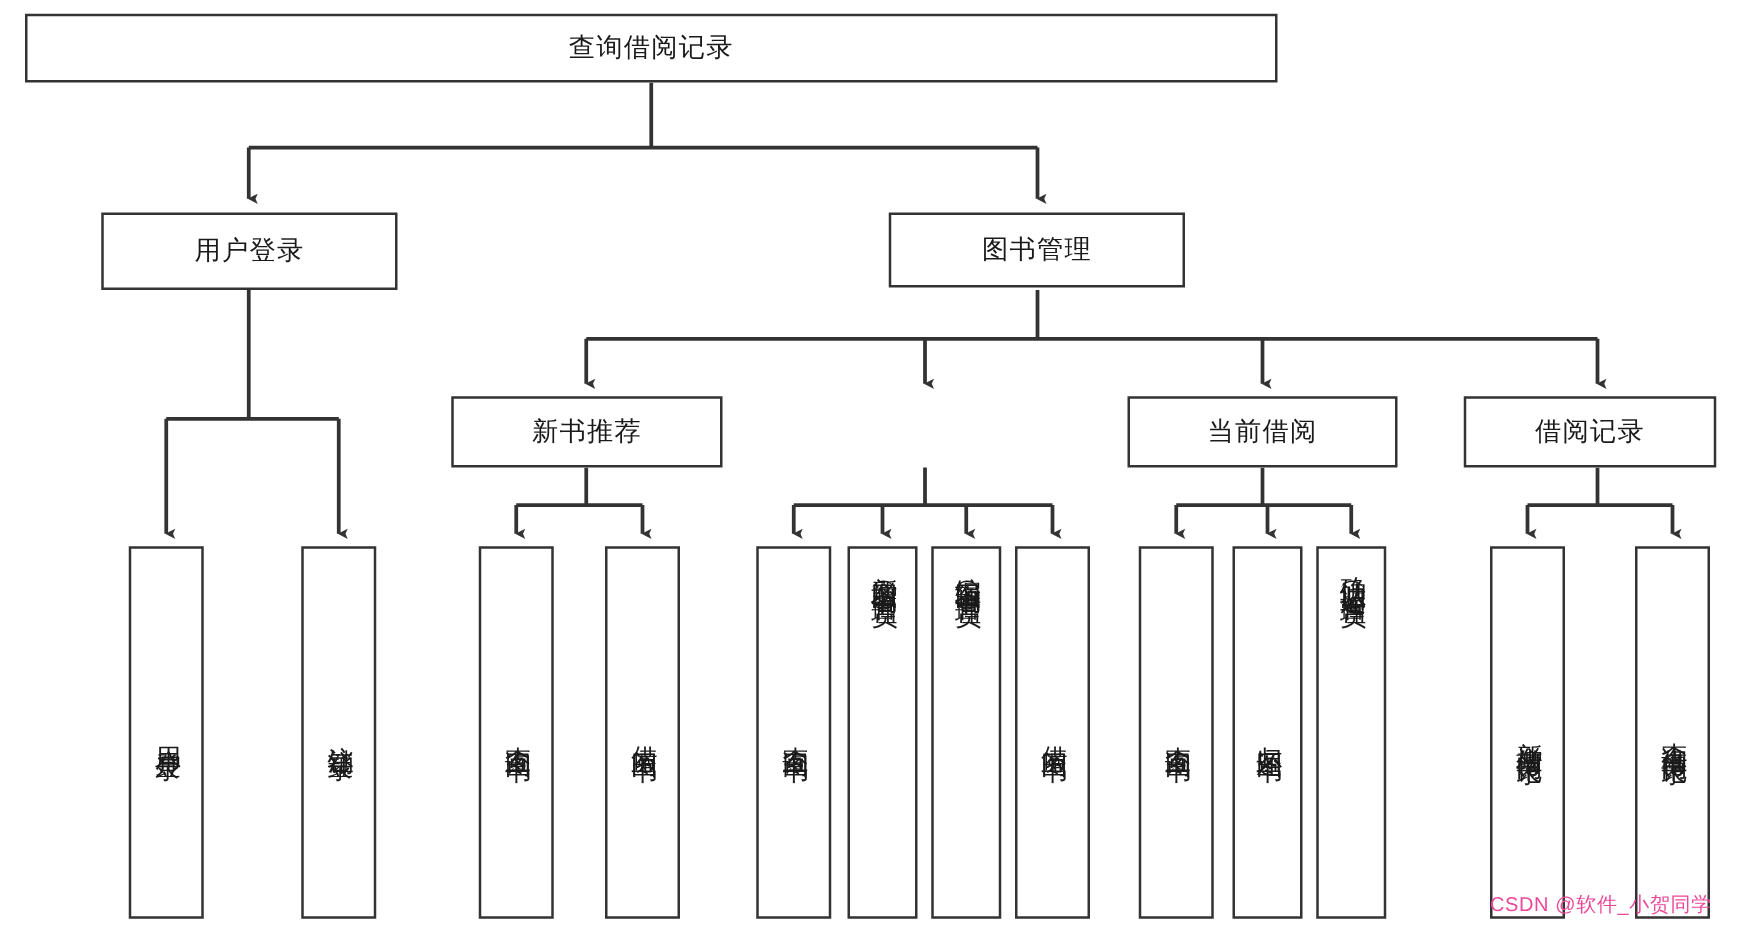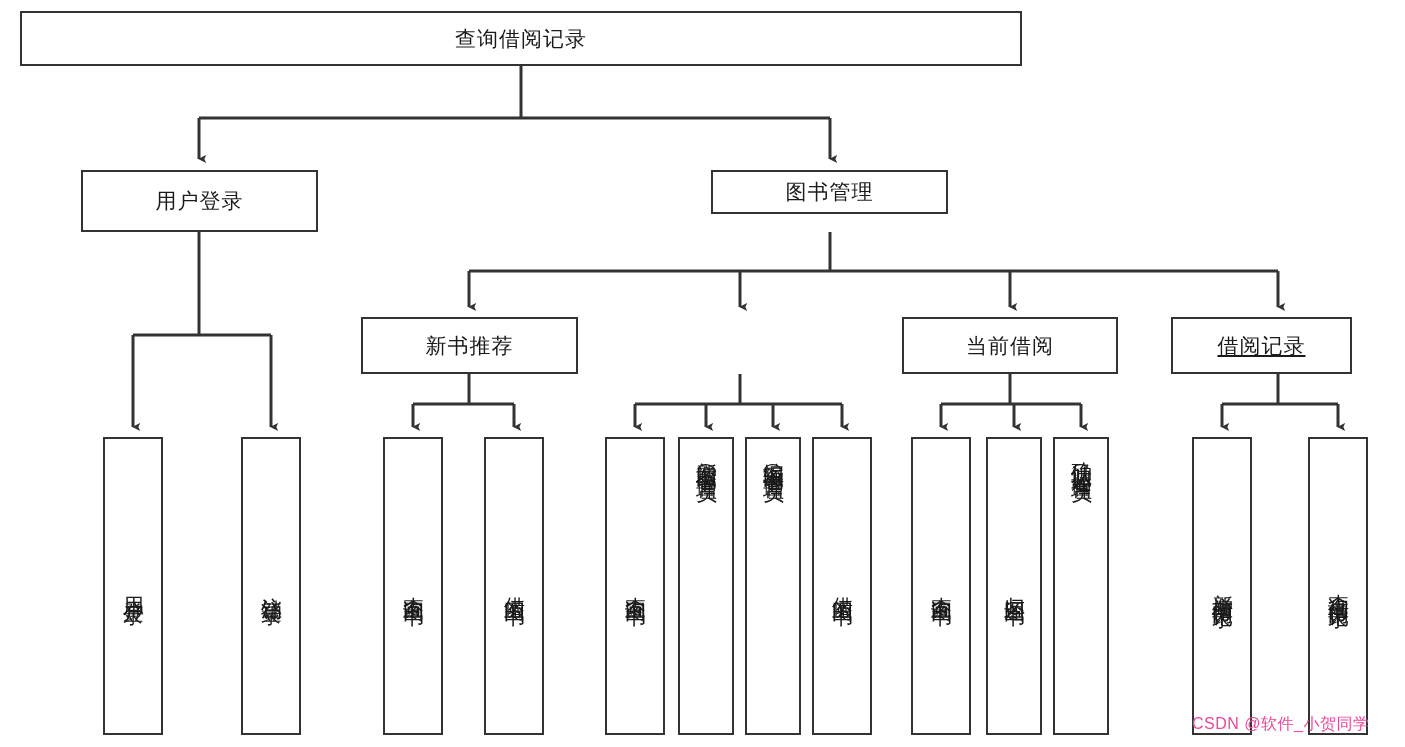--- a/index.html
+++ b/index.html
@@ -135,31 +135,31 @@
     </g>
   </svg>
 
   <div class="node-box level-1" id="node-root" style="left: 20px; top: 11px; width: 1002px; height: 55px;">
     <span class="node-label-h">查询借阅记录</span>
   </div>
 
   <div class="node-box" id="node-l2-0" style="left: 81px; top: 170px; width: 237px; height: 62px;">
     <span class="node-label-h">用户登录</span>
   </div>
-  <div class="node-box" id="node-l2-1" style="left: 711px; top: 170px; width: 237px; height: 44px;">
+  <div class="node-box" id="node-l2-1" style="left: 711px; top: 170px; width: 237px; height: 60px;">
     <span class="node-label-h">图书管理</span>
   </div>
 
   <div class="node-box" id="node-l3-0" style="left: 361px; top: 317px; width: 217px; height: 57px; align-items: center;">
     <span class="node-label-h">新书推荐</span>
   </div>
   <div class="node-box" id="node-l3-2" style="left: 902px; top: 317px; width: 216px; height: 57px;">
     <span class="node-label-h">当前借阅</span>
   </div>
-  <div class="node-box" id="node-l3-3" style="left: 1171px; top: 317px; width: 181px; height: 57px; text-decoration: underline;">
+  <div class="node-box" id="node-l3-3" style="left: 1171px; top: 317px; width: 202px; height: 57px;">
     <span class="node-label-h">借阅记录</span>
   </div>
 
   <div class="node-box leaf-box center-v" id="node-leaf-0" style="left: 103px; top: 437px; width: 60px; height: 298px;">
     <span class="node-label-v">用户登录</span>
   </div>
   <div class="node-box leaf-box center-v" id="node-leaf-1" style="left: 241px; top: 437px; width: 60px; height: 298px;">
     <span class="node-label-v">注销登录</span>
   </div>
   <div class="node-box leaf-box center-v" id="node-leaf-2" style="left: 383px; top: 437px; width: 60px; height: 298px;">

